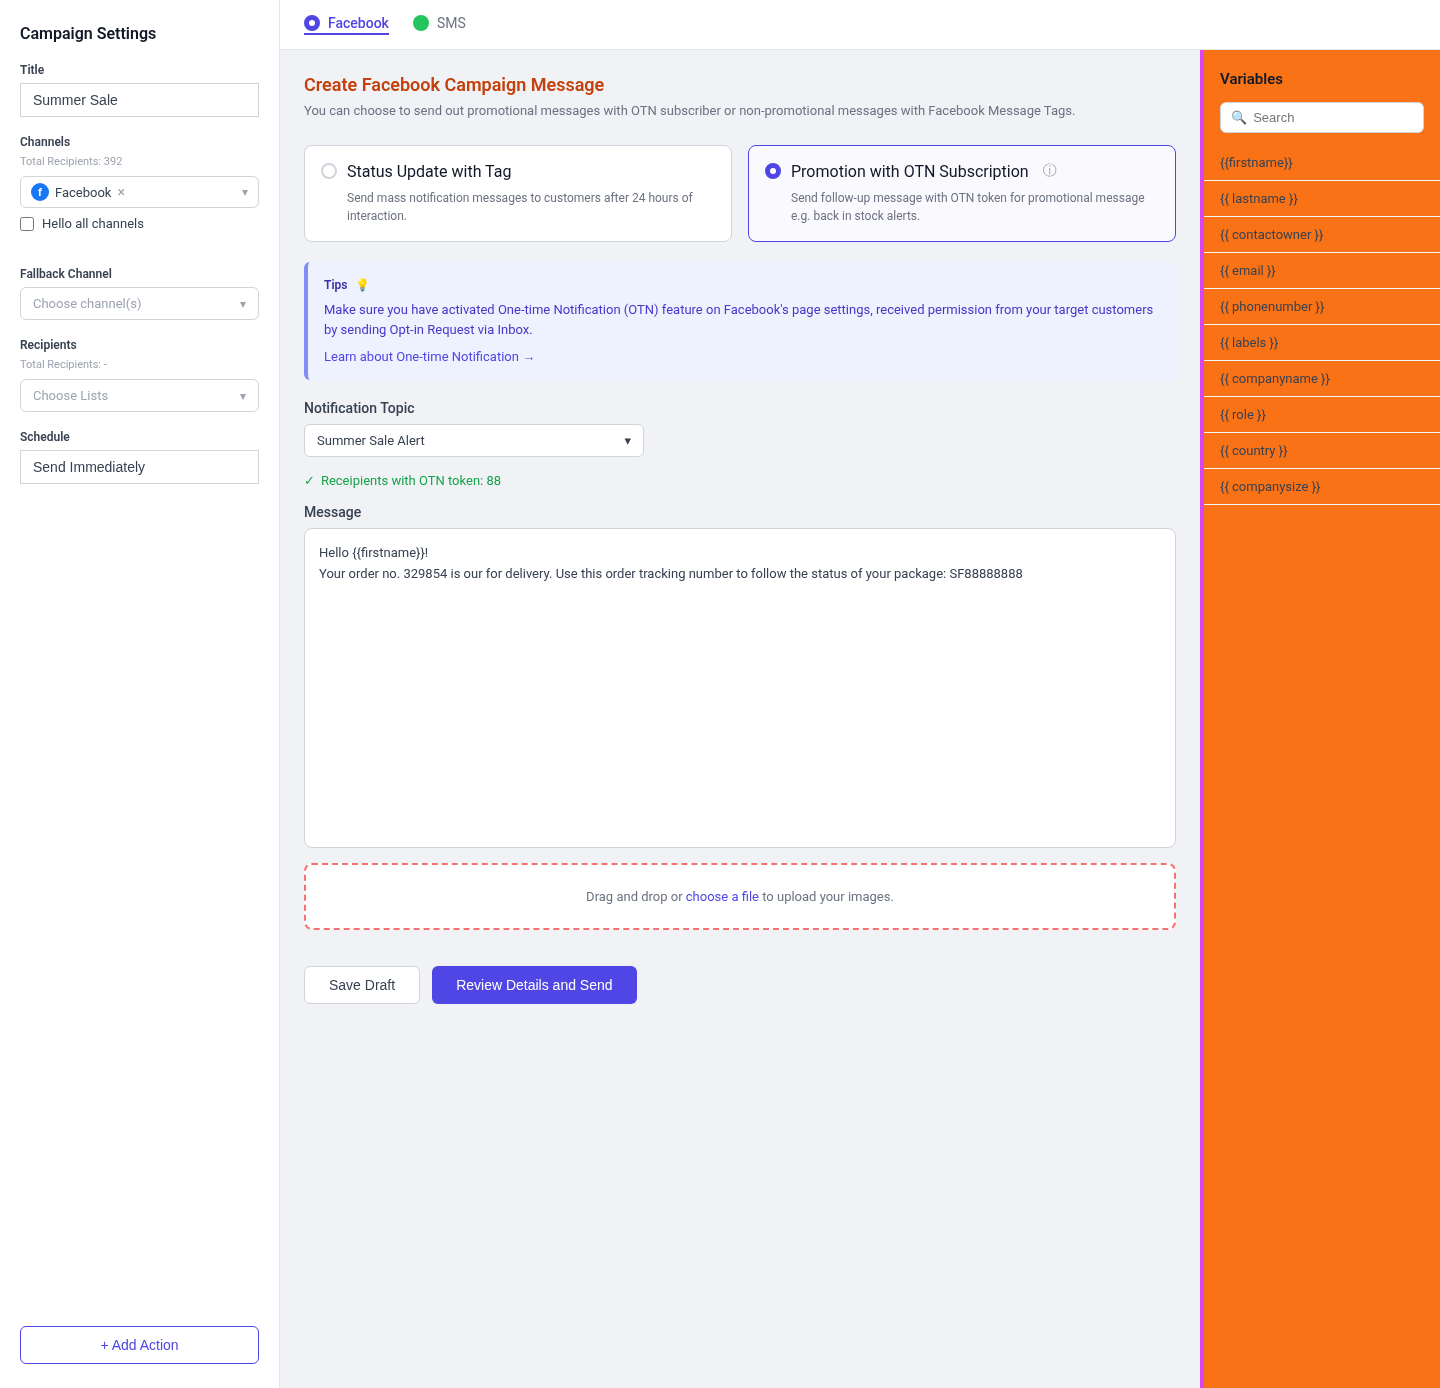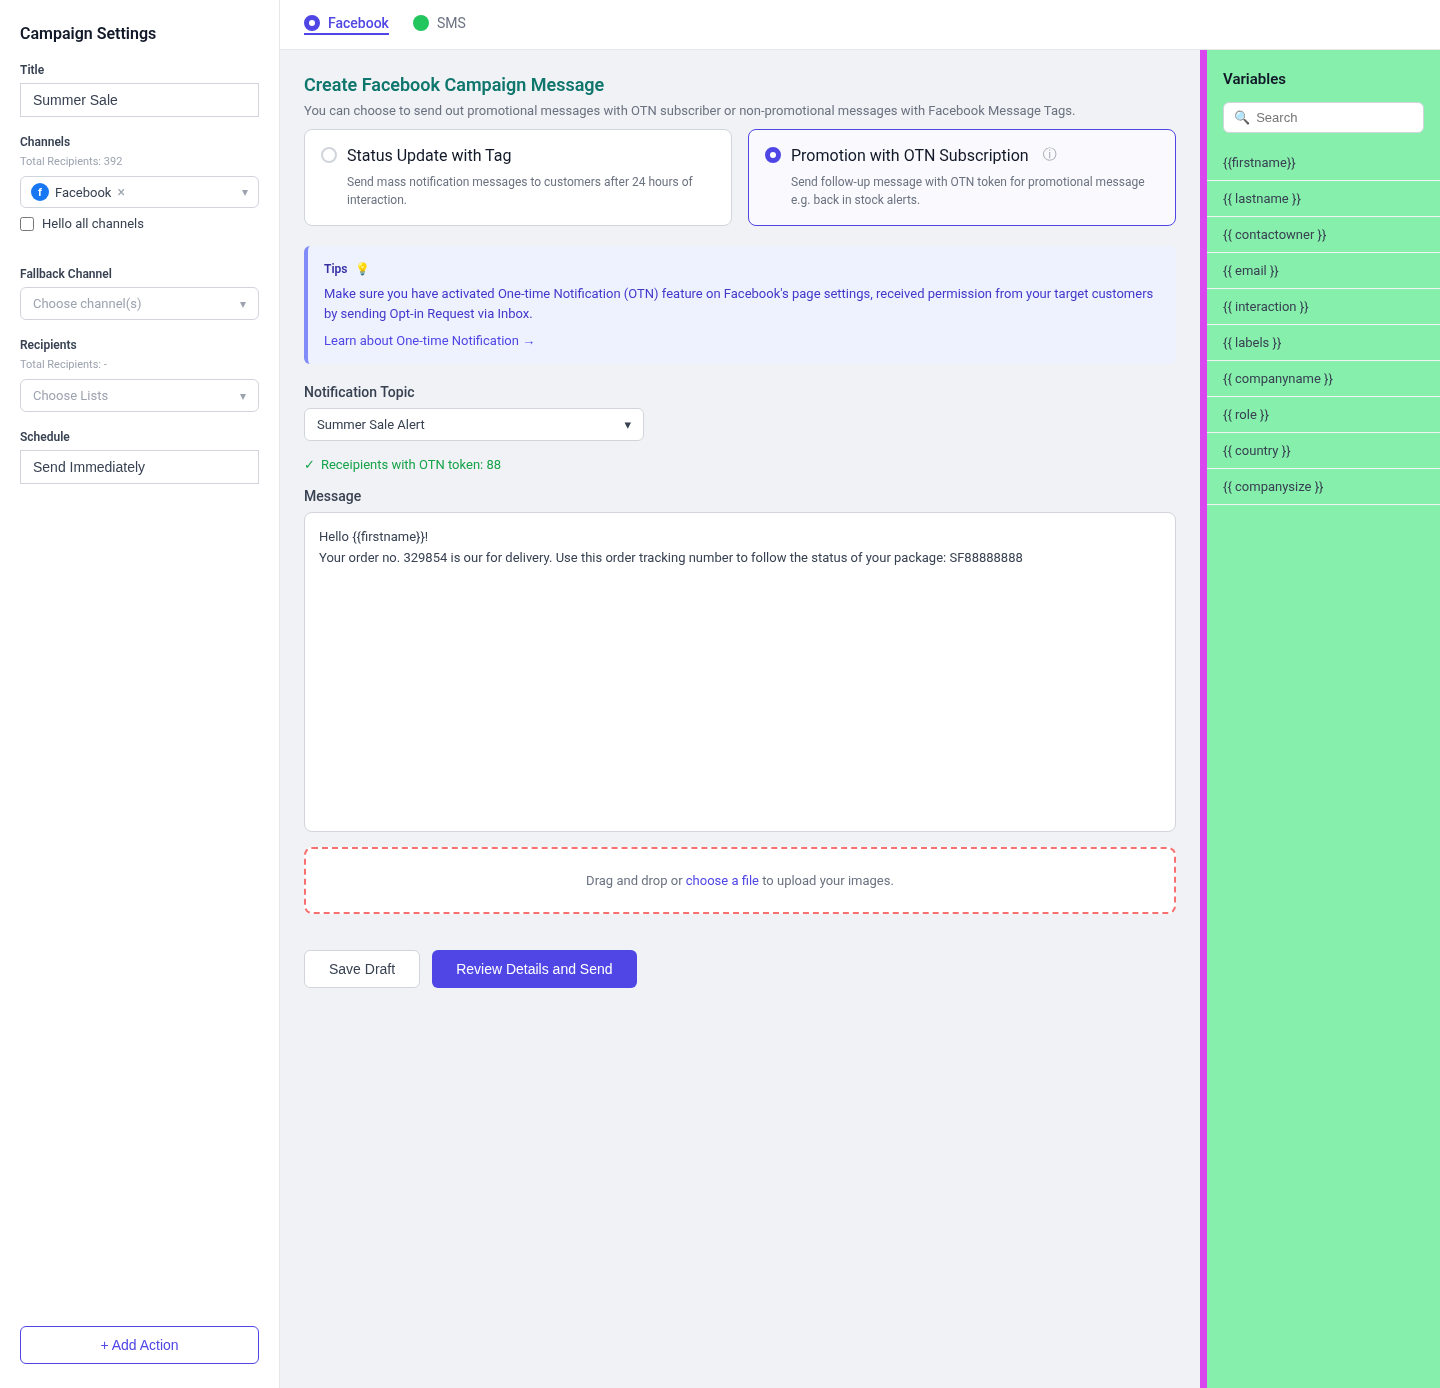--- a/index.html
+++ b/index.html
@@ -206,27 +206,27 @@
 
     .center-panel {
       flex: 1;
       padding: 24px;
       overflow: auto;
     }
 
     .section-title {
       font-size: 18px;
       font-weight: 600;
-      color: #0f766e;
+      color: #c2410c;
       margin-bottom: 6px;
     }
     .section-desc {
       font-size: 13px;
       color: #6b7280;
-      margin-bottom: 8px;
+      margin-bottom: 24px;
       line-height: 1.5;
     }
 
     
     .type-cards {
       display: flex;
       gap: 16px;
       margin-bottom: 20px;
     }
     .type-card {
@@ -411,22 +411,22 @@
       color: #fff;
       background: #4f46e5;
       cursor: pointer;
       font-weight: 500;
     }
 
     
     .variables-panel {
       width: 240px;
       min-width: 240px;
-      background: #86efac;
-      border-left: 7px solid #d946ef;
+      background: #f97316;
+      border-left: 4px solid #d946ef;
       padding: 20px 0;
     }
     .variables-title {
       font-size: 15px;
       font-weight: 600;
       color: #111827;
       padding: 0 16px;
       margin-bottom: 14px;
     }
     .variables-search {
@@ -604,21 +604,21 @@
       <div class="variables-title">Variables</div>
       <div class="variables-search">
         <span style="color:#9ca3af;">🔍</span>
         <input class="search-input-field" type="text" placeholder="Search" style="">
       </div>
       <div>
         <div class="variable-item">{{firstname}}</div>
         <div class="variable-item">{{ lastname }}</div>
         <div class="variable-item">{{ contactowner }}</div>
         <div class="variable-item">{{ email }}</div>
-        <div class="variable-item">{{ interaction }}</div>
+        <div class="variable-item">{{ phonenumber }}</div>
         <div class="variable-item">{{ labels }}</div>
         <div class="variable-item">{{ companyname }}</div>
         <div class="variable-item">{{ role }}</div>
         <div class="variable-item">{{ country }}</div>
         <div class="variable-item">{{ companysize }}</div>
       </div>
     </div>
   </div>
 </div>
 

